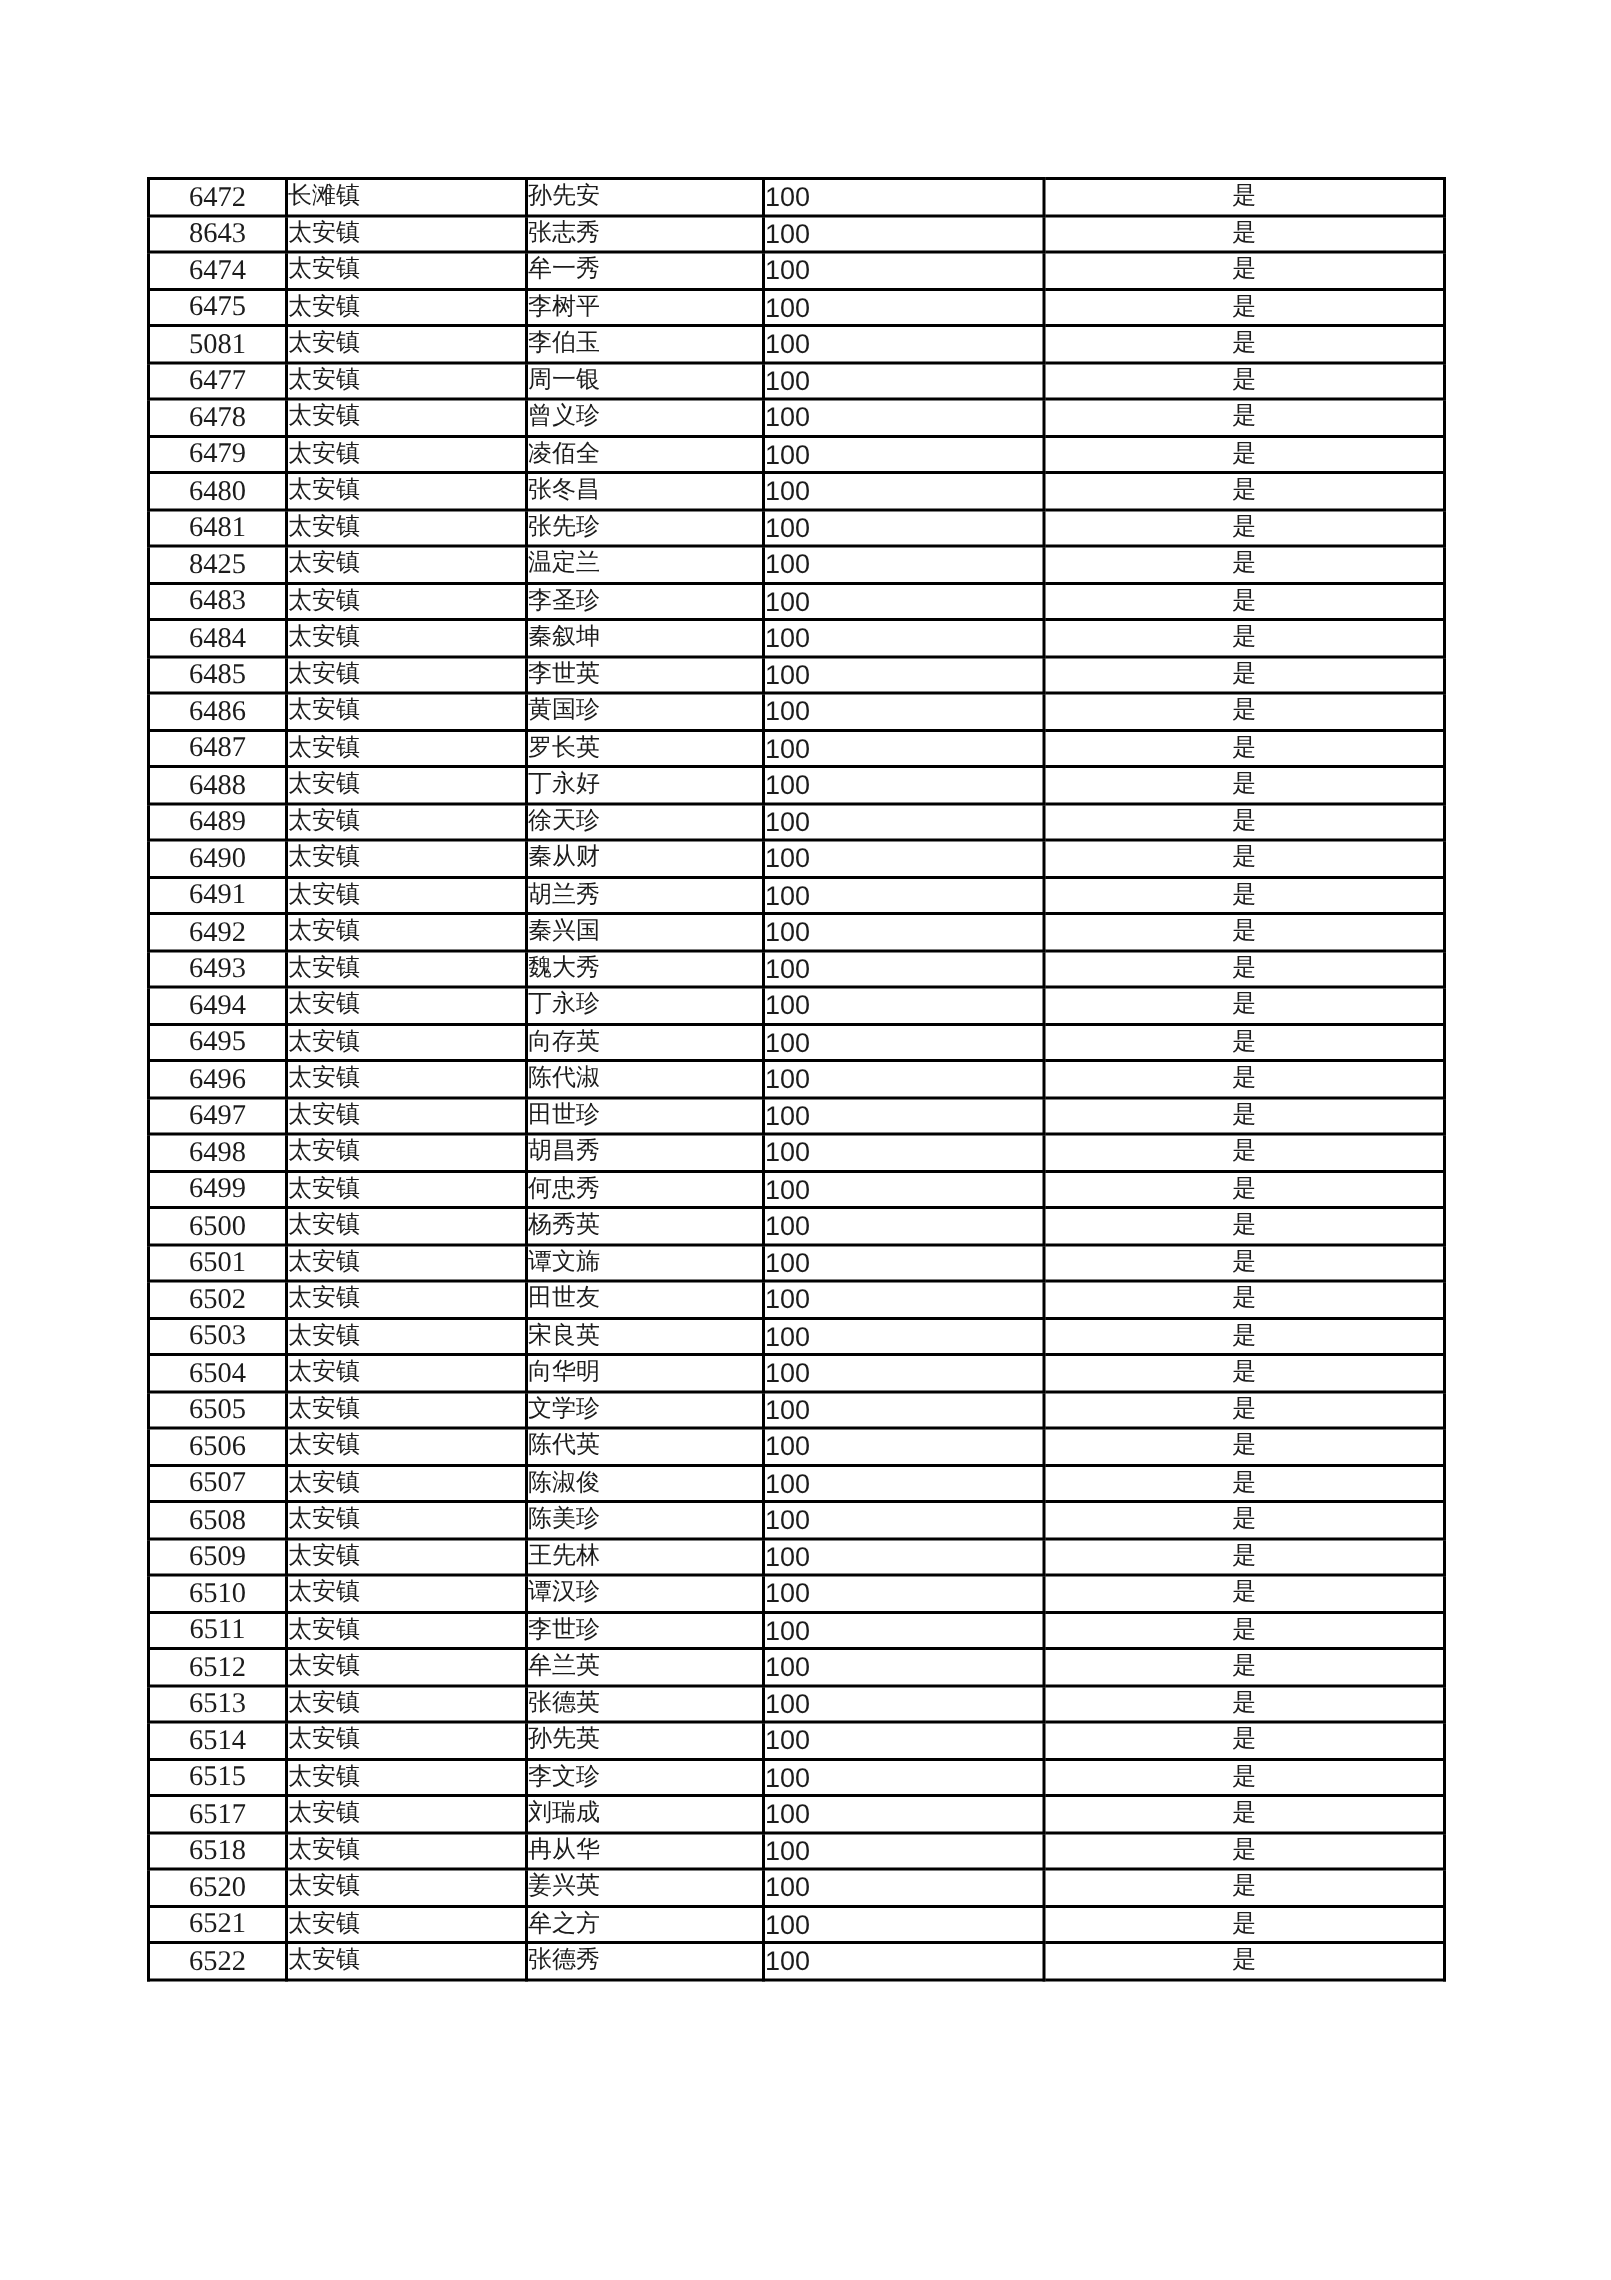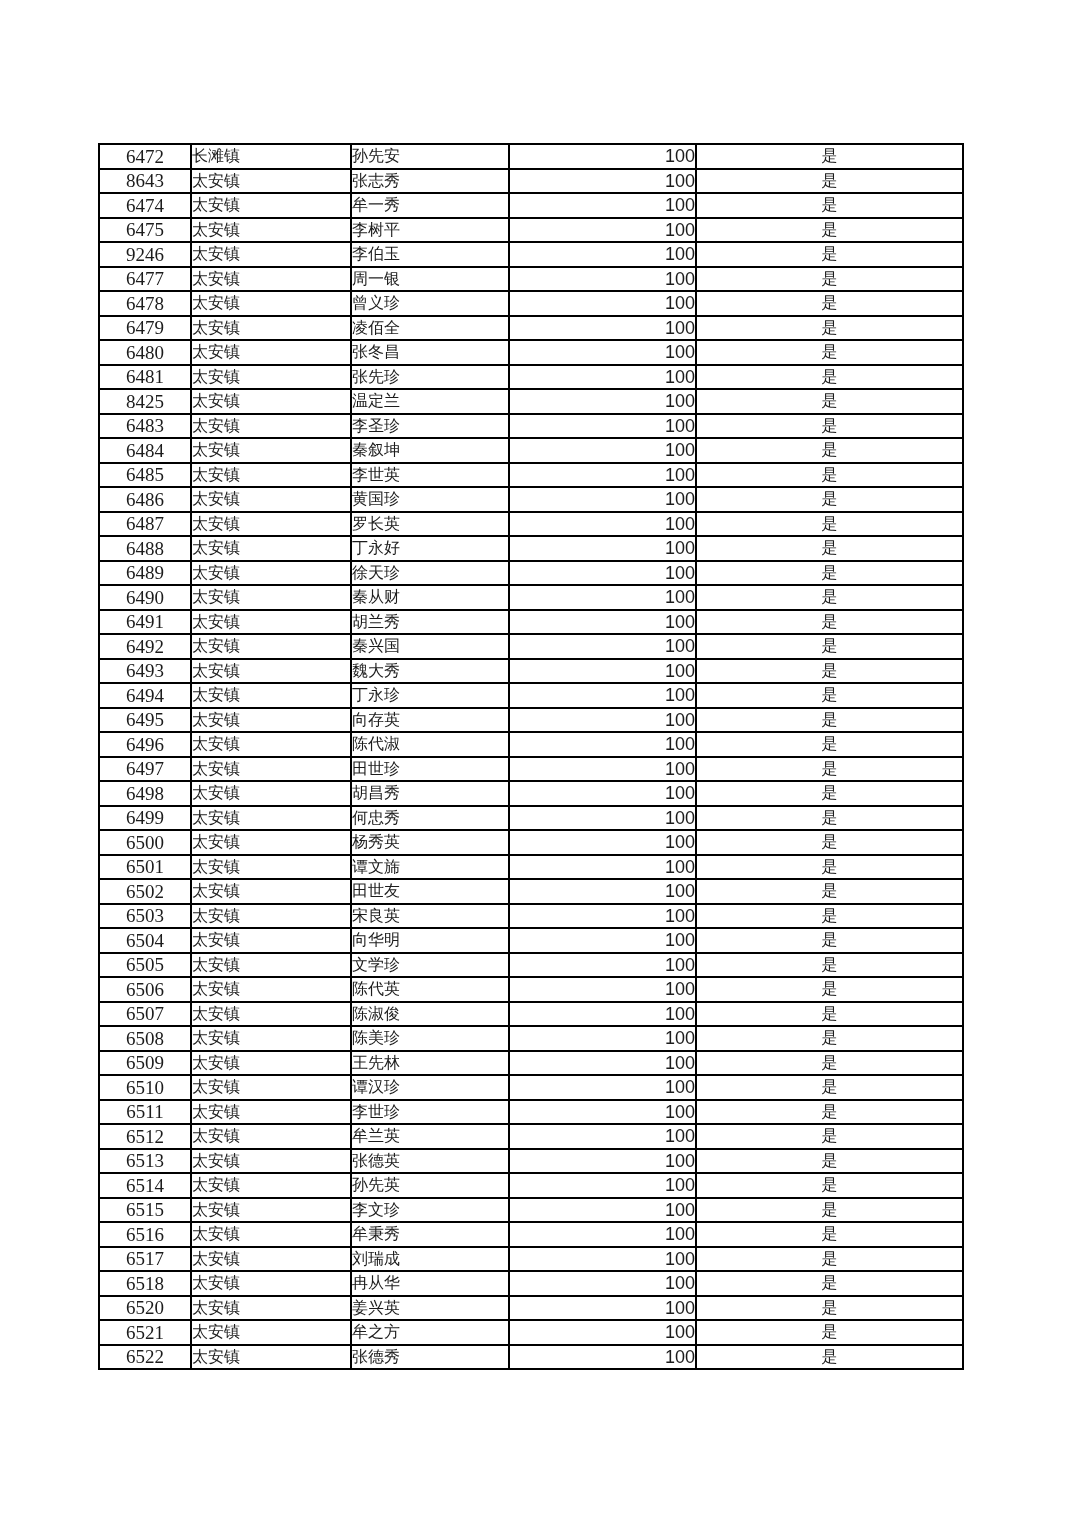--- a/index.html
+++ b/index.html
@@ -9,21 +9,21 @@
   body {
     width: 1074px;
     height: 1520px;
     background: #ffffff;
     position: relative;
     overflow: hidden;
   }
   .data-table {
     position: absolute;
     left: 98px;
-    top: 143px;
+    top: 118px;
     width: 864px;
     border-collapse: collapse;
     table-layout: fixed;
   }
   .data-table td {
     border: 2px solid #000000;
     height: 20.5px;
     padding: 0;
     vertical-align: middle;
     color: #1c1c1c;
@@ -45,21 +45,21 @@
     font-family: "Liberation Serif", serif;
     font-size: 19px;
   }
   .cell-town, .cell-name {
     text-align: left;
     padding-left: 5px;
     font-family: "Liberation Serif", serif;
     font-size: 16px;
   }
   .cell-score {
-    text-align: right;
+    text-align: left;
     padding-left: 4px;
     font-family: "Liberation Sans", sans-serif;
     font-size: 18px;
   }
   .cell-flag {
     text-align: center;
     font-family: "Liberation Serif", serif;
     font-size: 16px;
   }
 </style>
@@ -98,21 +98,21 @@
           <td class="cell-flag">是</td>
         </tr>
         <tr>
           <td class="cell-id">6475</td>
           <td class="cell-town">太安镇</td>
           <td class="cell-name">李树平</td>
           <td class="cell-score">100</td>
           <td class="cell-flag">是</td>
         </tr>
         <tr>
-          <td class="cell-id">9246</td>
+          <td class="cell-id">5081</td>
           <td class="cell-town">太安镇</td>
           <td class="cell-name">李伯玉</td>
           <td class="cell-score">100</td>
           <td class="cell-flag">是</td>
         </tr>
         <tr>
           <td class="cell-id">6477</td>
           <td class="cell-town">太安镇</td>
           <td class="cell-name">周一银</td>
           <td class="cell-score">100</td>
@@ -374,27 +374,20 @@
           <td class="cell-id">6514</td>
           <td class="cell-town">太安镇</td>
           <td class="cell-name">孙先英</td>
           <td class="cell-score">100</td>
           <td class="cell-flag">是</td>
         </tr>
         <tr>
           <td class="cell-id">6515</td>
           <td class="cell-town">太安镇</td>
           <td class="cell-name">李文珍</td>
-          <td class="cell-score">100</td>
-          <td class="cell-flag">是</td>
-        </tr>
-        <tr>
-          <td class="cell-id">6516</td>
-          <td class="cell-town">太安镇</td>
-          <td class="cell-name">牟秉秀</td>
           <td class="cell-score">100</td>
           <td class="cell-flag">是</td>
         </tr>
         <tr>
           <td class="cell-id">6517</td>
           <td class="cell-town">太安镇</td>
           <td class="cell-name">刘瑞成</td>
           <td class="cell-score">100</td>
           <td class="cell-flag">是</td>
         </tr>

